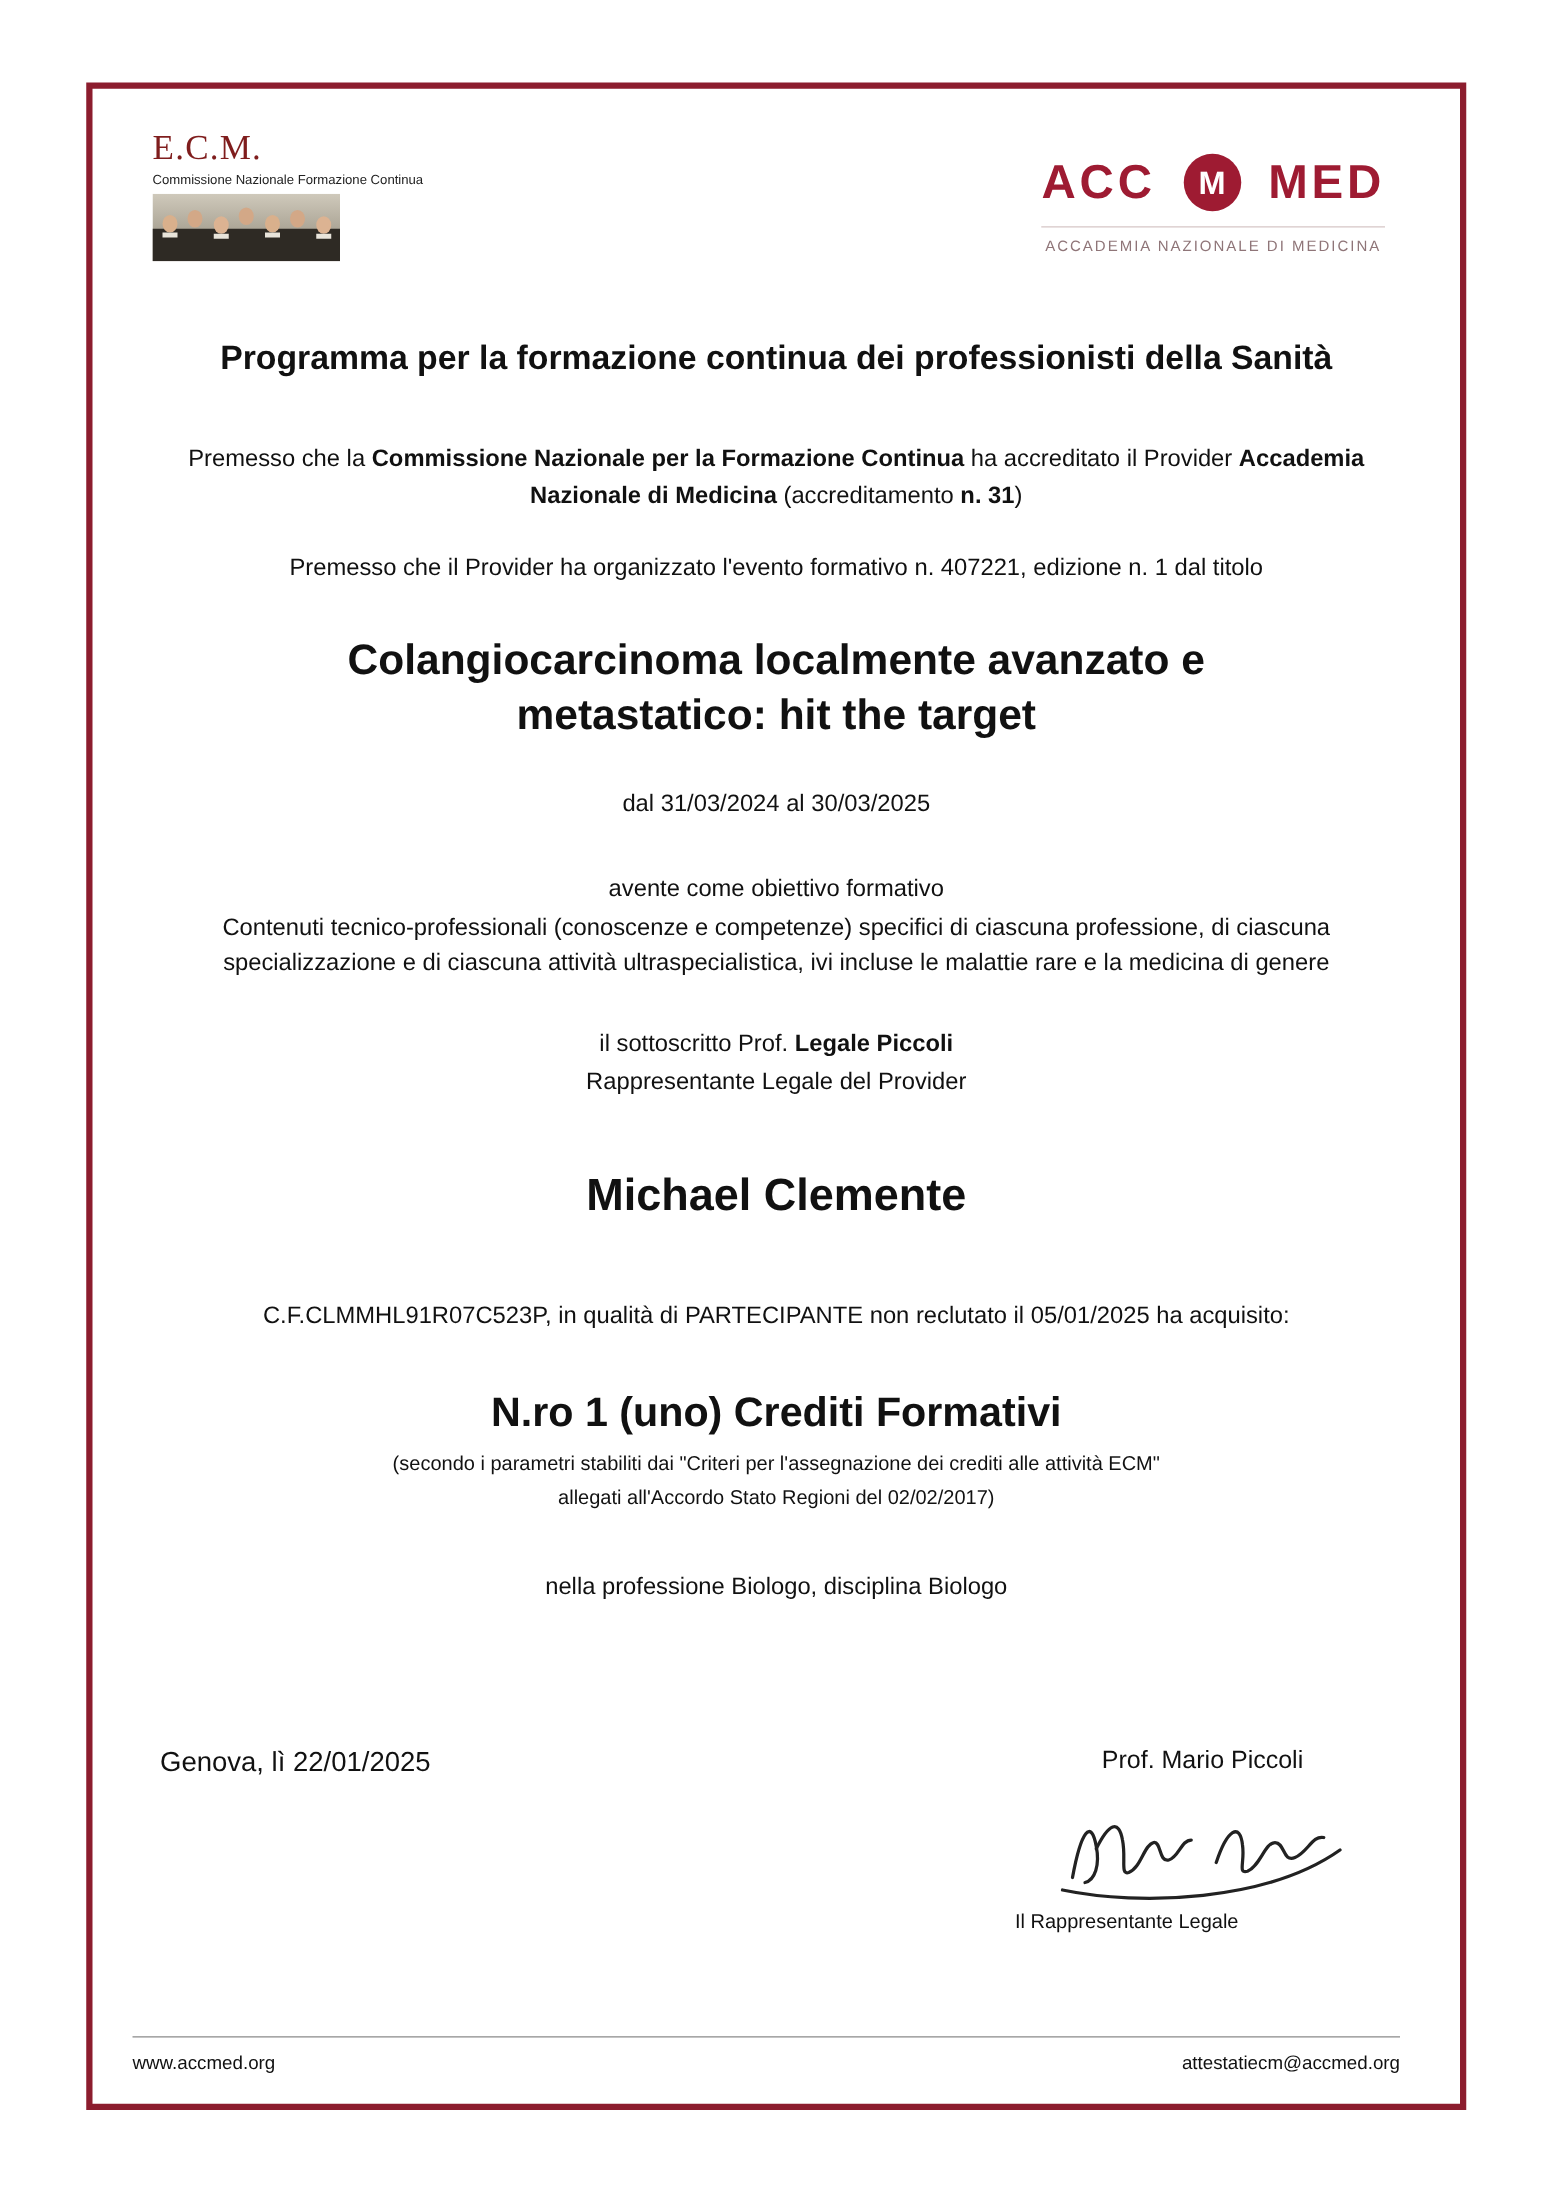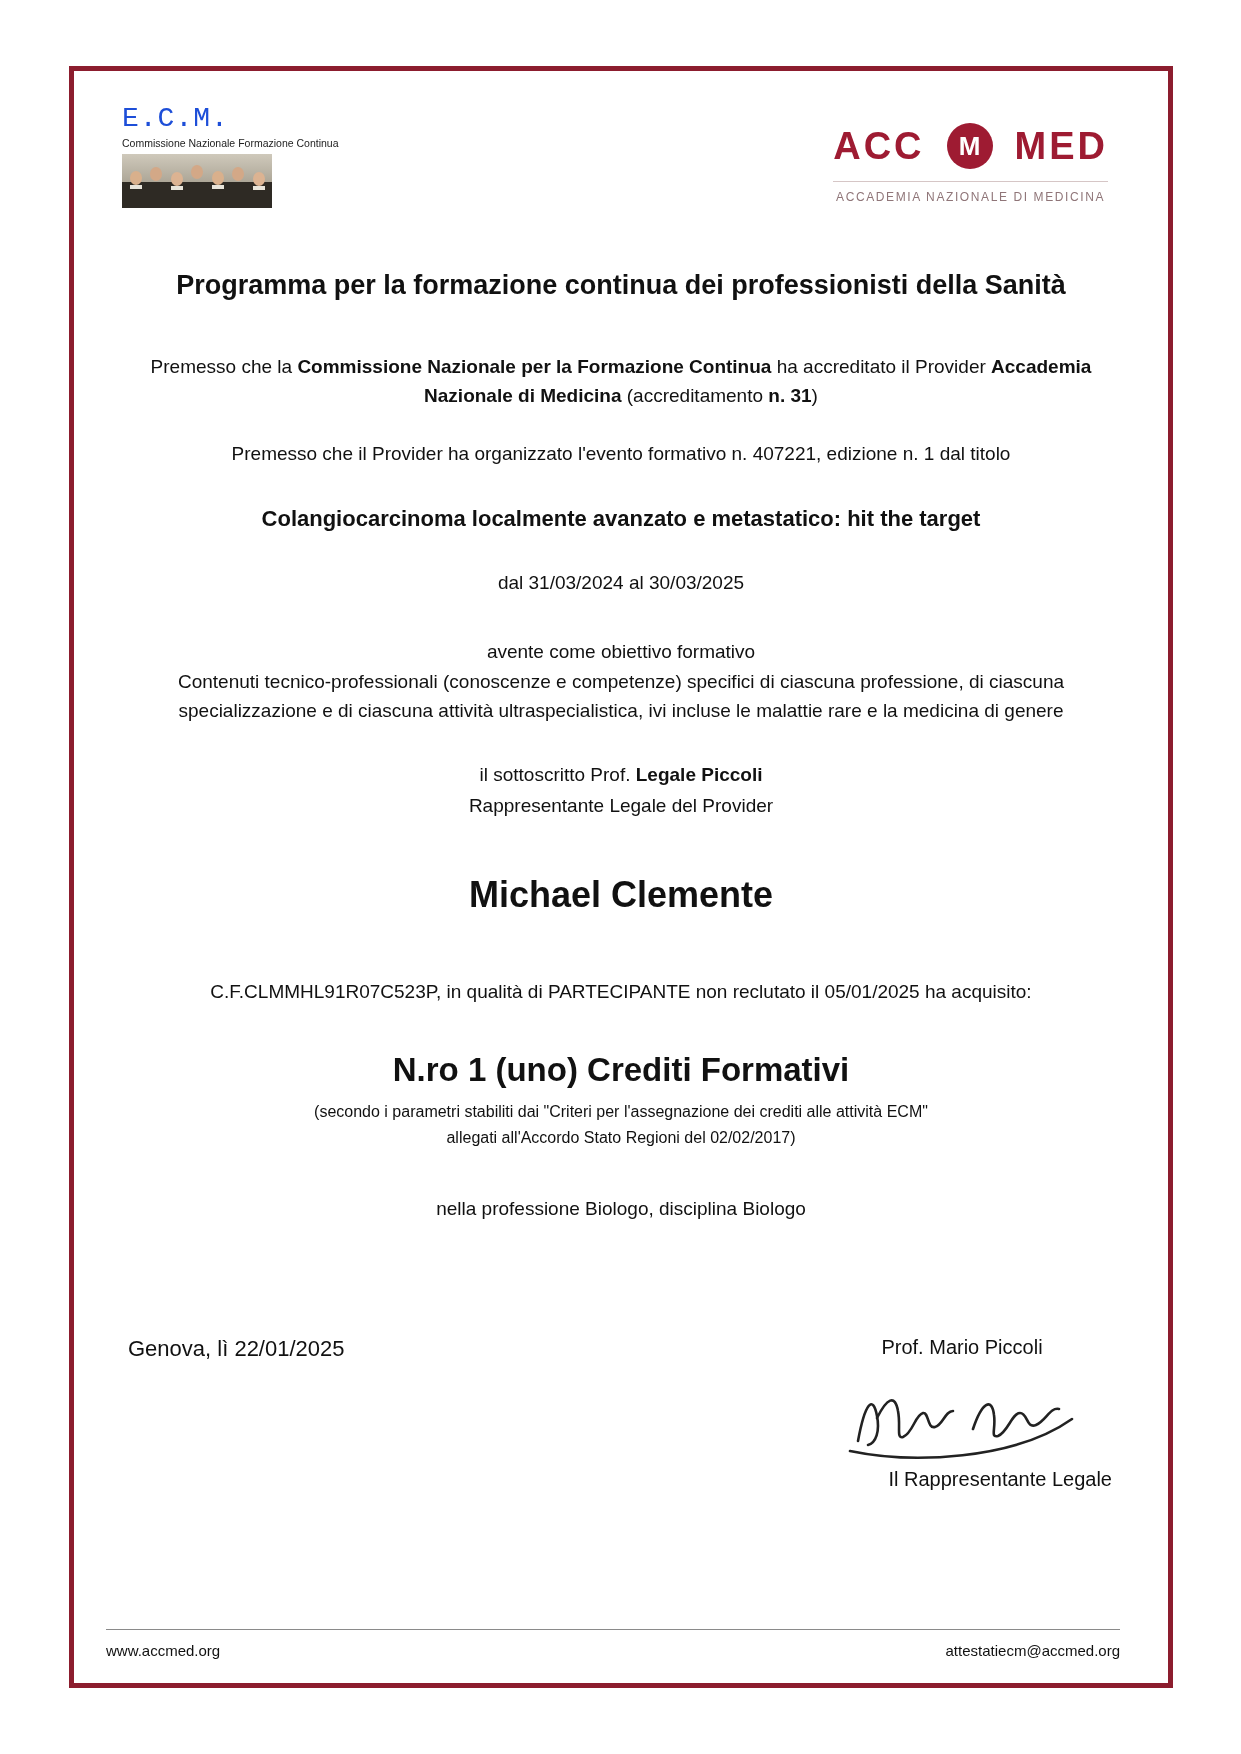--- a/index.html
+++ b/index.html
@@ -9,58 +9,58 @@
     width:1241px; height:1754px; position:relative;
     font-family:"Liberation Sans", sans-serif; color:var(--ink);
   }
   .frame {
     position:absolute; top:66px; left:69px; width:1104px; height:1622px;
     border:5px solid var(--accent); background:#ffffff; padding:26px 48px;
   }
   
   .header { display:flex; justify-content:space-between; align-items:flex-start; }
   .ecm-logo { margin-top:6px; }
-  .ecm-title { font-family:Liberation Mono, monospace; font-size:28px; letter-spacing:1px; color:#1d4ed8; }
+  .ecm-title { font-family:Liberation Serif, serif; font-size:28px; letter-spacing:1px; color:#7f1d1d; }
   .ecm-subtitle { font-size:10.5px; margin:3px 0 5px 0; color:#222; }
   .ecm-painting { display:block; }
   .accmed-logo { margin-top:26px; margin-right:12px; text-align:center; }
   .accmed-row { display:flex; align-items:center; justify-content:center; gap:22px; }
   .accmed-word { font-size:38px; font-weight:600; letter-spacing:3px; color:var(--brand); }
   .accmed-circle {
     width:46px; height:46px; border-radius:50%; background:var(--brand);
     display:flex; align-items:center; justify-content:center;
     color:#ffffff; font-weight:bold; font-size:26px; line-height:1;
   }
   .accmed-subtitle {
     margin-top:12px; padding-top:8px; border-top:1px solid #d6c6c6;
     font-size:12px; letter-spacing:1.6px; color:var(--brand-muted);
   }
   .program-title { font-size:27px; font-weight:bold; text-align:center; margin-top:62px; }
   .body-text { font-size:19px; line-height:1.5; text-align:center; margin-left:auto; margin-right:auto; }
   .premise { margin-top:52px; max-width:950px; }
   .premise-event { margin-top:30px; }
-  .event-title { font-size:22px; font-weight:bold; text-align:center; line-height:1.3; margin:36px auto 0 auto; max-width:800px; }
+  .event-title { font-size:34px; font-weight:bold; text-align:center; line-height:1.3; margin:36px auto 0 auto; max-width:800px; }
   .dates { margin-top:36px; }
   .objective-intro { margin-top:40px; }
   .objective-text { margin-top:2px; max-width:1020px; }
   .signer { margin-top:36px; }
   .signer-role { margin-top:2px; }
   .attesta { margin-top:42px; font-weight:bold; }
   .participant-name { font-size:36px; font-weight:bold; text-align:center; margin-top:54px; }
   .participant-details { margin-top:62px; }
   .credits-title { font-size:33px; font-weight:bold; text-align:center; margin-top:44px; }
   .credits-note { font-size:16px; line-height:1.65; text-align:center; margin-top:10px; }
   .profession { margin-top:44px; }
   
   .sign-row { display:flex; justify-content:space-between; align-items:flex-start; margin:112px 8px 0 6px; }
   .place-date { font-size:22px; }
   .sign-block { width:300px; text-align:center; }
   .signatory-name { font-size:20px; text-align:center; }
   .signature-svg { display:block; margin:8px auto 0 auto; }
-  .signatory-title { font-size:20px; text-align:right; margin-top:6px; }
+  .signatory-title { font-size:16px; text-align:left; margin-top:6px; }
   
   .footer {
     position:absolute; left:32px; right:48px; bottom:24px;
     border-top:1px solid #8a8a8a; padding-top:12px;
     display:flex; justify-content:space-between; font-size:15px; color:#111;
   }
   strong { font-weight:bold; }
 </style>
 </head>
 <body>

